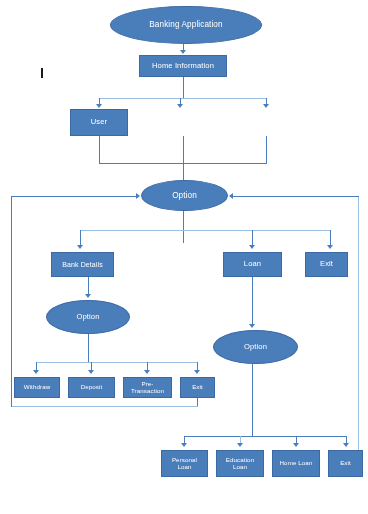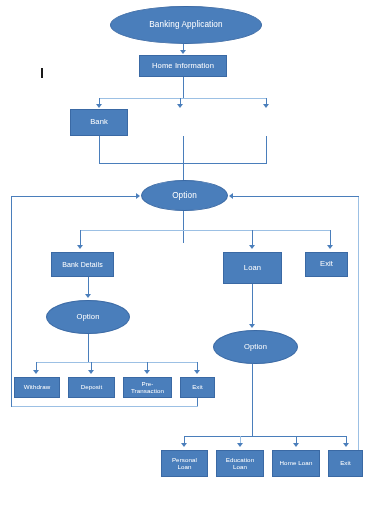--- a/index.html
+++ b/index.html
@@ -88,29 +88,29 @@
 <body>
 
 <div id="canvas">
 
   <div class="caret" style="left:41px; top:68px;"></div>
 
   <div class="node ellipse n-lg" style="left:110px; top:6px; width:152px; height:38px;">Banking Application</div>
 
   <div class="node n-md" style="left:139px; top:55px; width:88px; height:22px;">Home Information</div>
 
-  <div class="node n-md" style="left:70px; top:109px; width:58px; height:27px;">Bank</div>
+  <div class="node n-md" style="left:70px; top:109px; width:58px; height:27px;">User</div>
 
 
 
   <div class="node ellipse n-lg" style="left:141px; top:180px; width:87px; height:31px;">Option</div>
 
   <div class="node n-sm" style="left:51px; top:252px; width:63px; height:25px;">Bank Details</div>
 
-  <div class="node n-md" style="left:223px; top:252px; width:59px; height:32px;">Loan</div>
+  <div class="node n-md" style="left:223px; top:252px; width:59px; height:25px;">Loan</div>
 
   <div class="node n-md" style="left:305px; top:252px; width:43px; height:25px;">Exit</div>
 
   <div class="node ellipse n-md" style="left:46px; top:300px; width:84px; height:34px;">Option</div>
 
   <div class="node n-xs" style="left:14px; top:377px; width:46px; height:21px;">Withdraw</div>
 
   <div class="node n-xs" style="left:68px; top:377px; width:47px; height:21px;">Deposit</div>
 
   <div class="node n-xs" style="left:123px; top:377px; width:49px; height:21px;">Pre-

